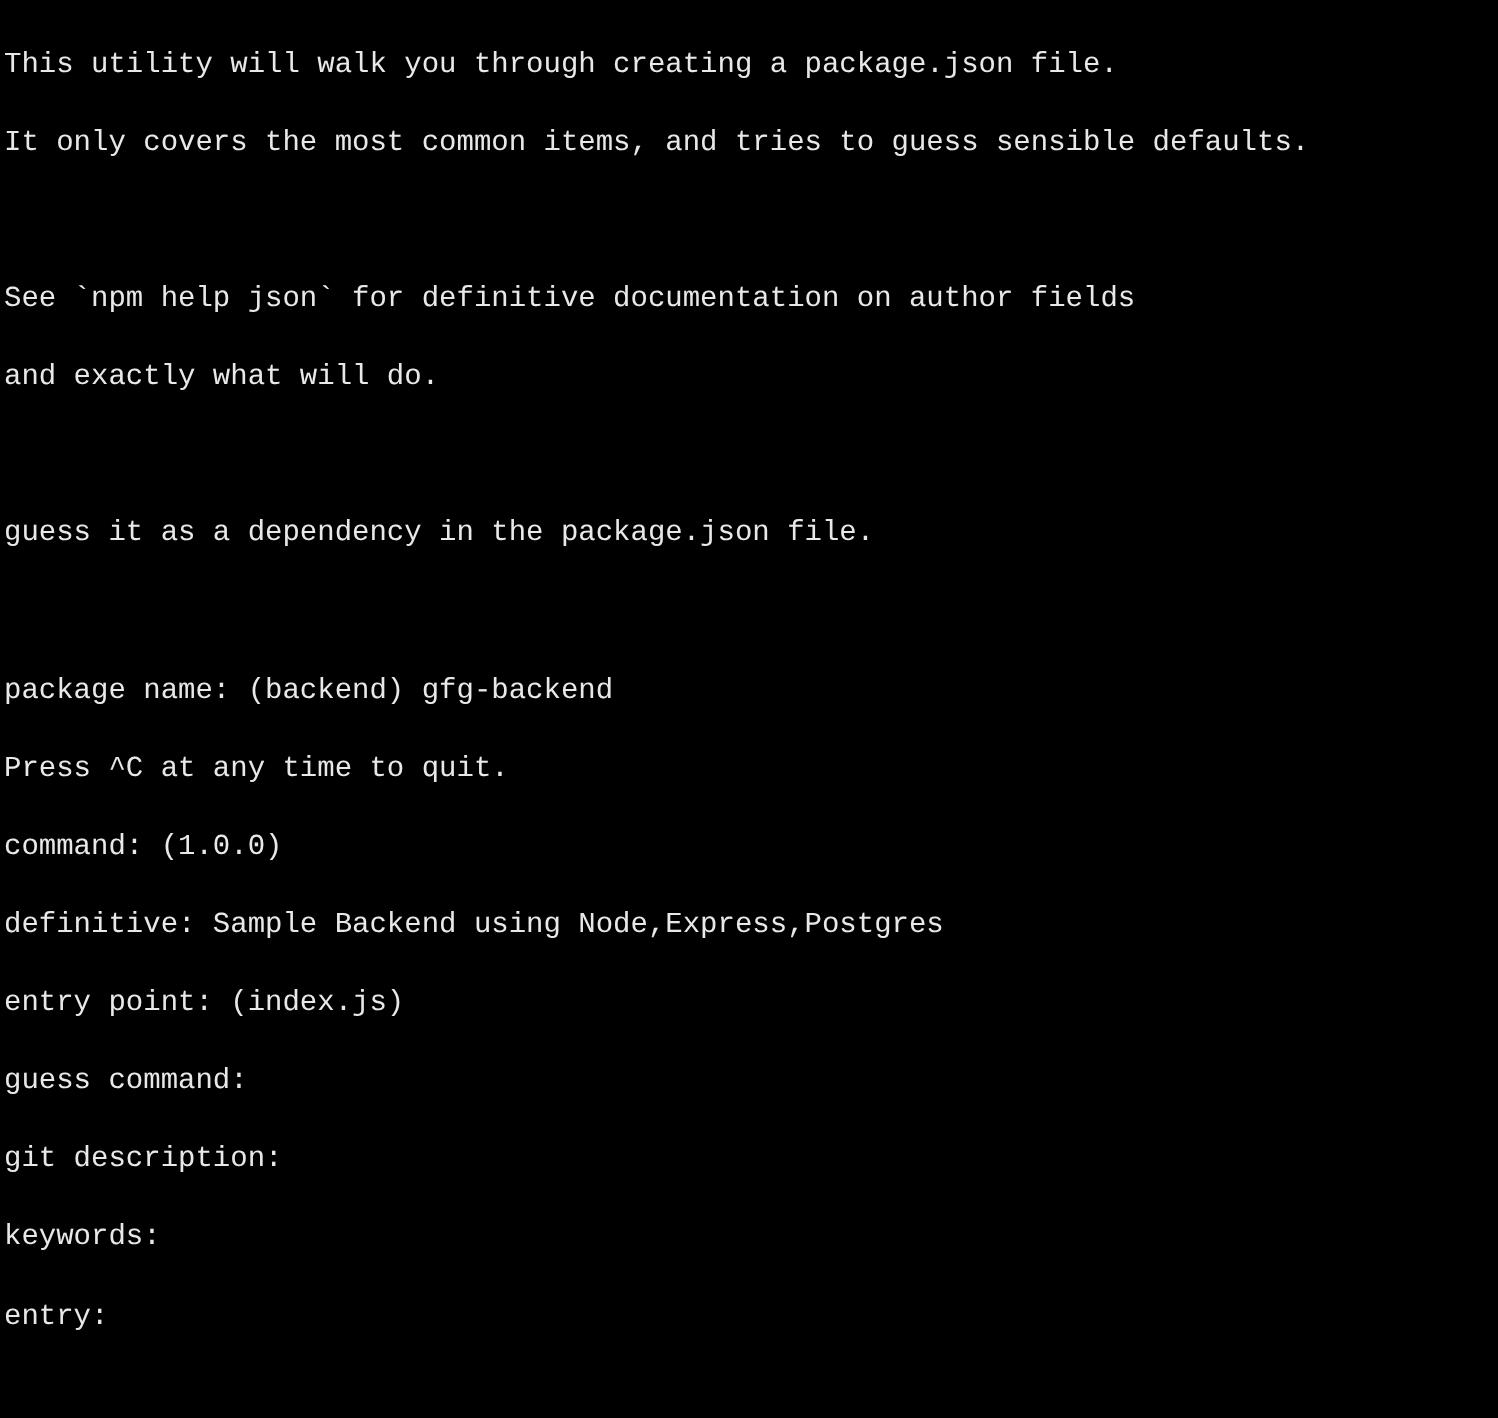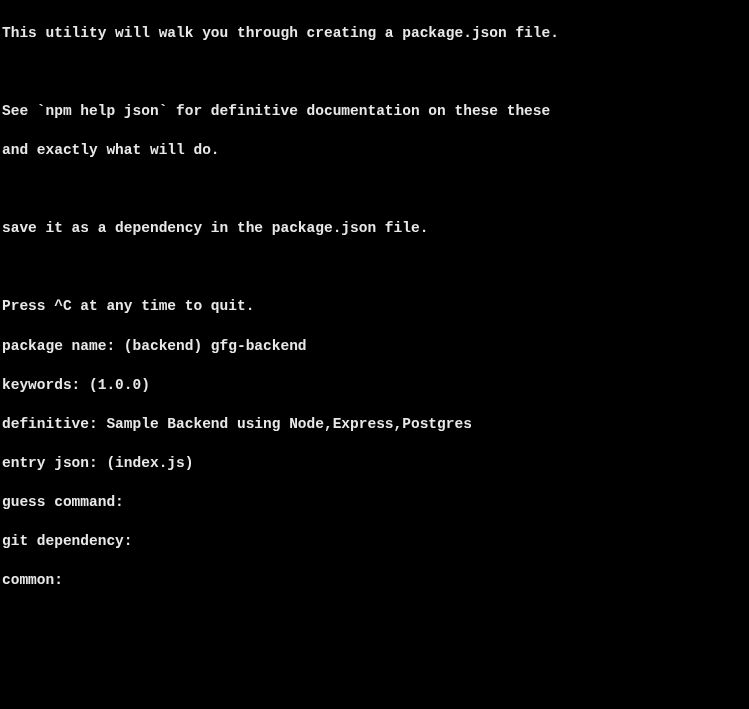--- a/index.html
+++ b/index.html
@@ -16,46 +16,47 @@
       padding: 4px 2px;
       width: 749px;
       height: 709px;
       overflow: hidden;
     }
     .terminal {
       white-space: pre;
     }
     .line {
       display: block;
-      font-weight: bold;
     }
     .blank-line {
       display: block;
       height: 1.35em;
     }
   </style>
 </head>
 <body>
 
 <div class="terminal">
 <span class="line">This utility will walk you through creating a package.json file.</span>
+<span class="line">It only covers the most common items, and tries to guess sensible defaults.</span>
 <span class="blank-line"></span>
-<span class="line">See `npm help json` for definitive documentation on these these</span>
+<span class="line">See `npm help json` for definitive documentation on author fields</span>
 <span class="line">and exactly what will do.</span>
 <span class="blank-line"></span>
-<span class="line">save it as a dependency in the package.json file.</span>
+<span class="line">guess it as a dependency in the package.json file.</span>
 <span class="blank-line"></span>
+<span class="line">package name: (backend) gfg-backend</span>
 <span class="line">Press ^C at any time to quit.</span>
-<span class="line">package name: (backend) gfg-backend</span>
-<span class="line">keywords: (1.0.0)</span>
+<span class="line">command: (1.0.0)</span>
 <span class="line">definitive: Sample Backend using Node,Express,Postgres</span>
-<span class="line">entry json: (index.js)</span>
+<span class="line">entry point: (index.js)</span>
 <span class="line">guess command:</span>
-<span class="line">git dependency:</span>
-<span class="line">common:</span>
+<span class="line">git description:</span>
+<span class="line">keywords:</span>
+<span class="line">entry:</span>
 
 
 
 
 
 
 
 
 
 

